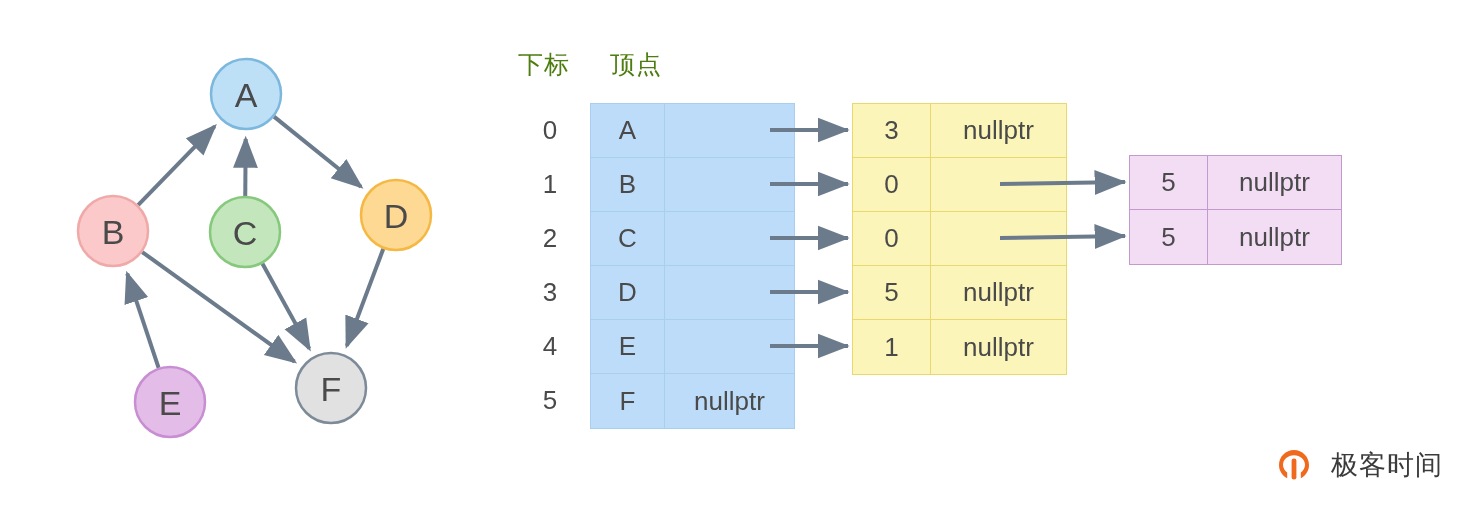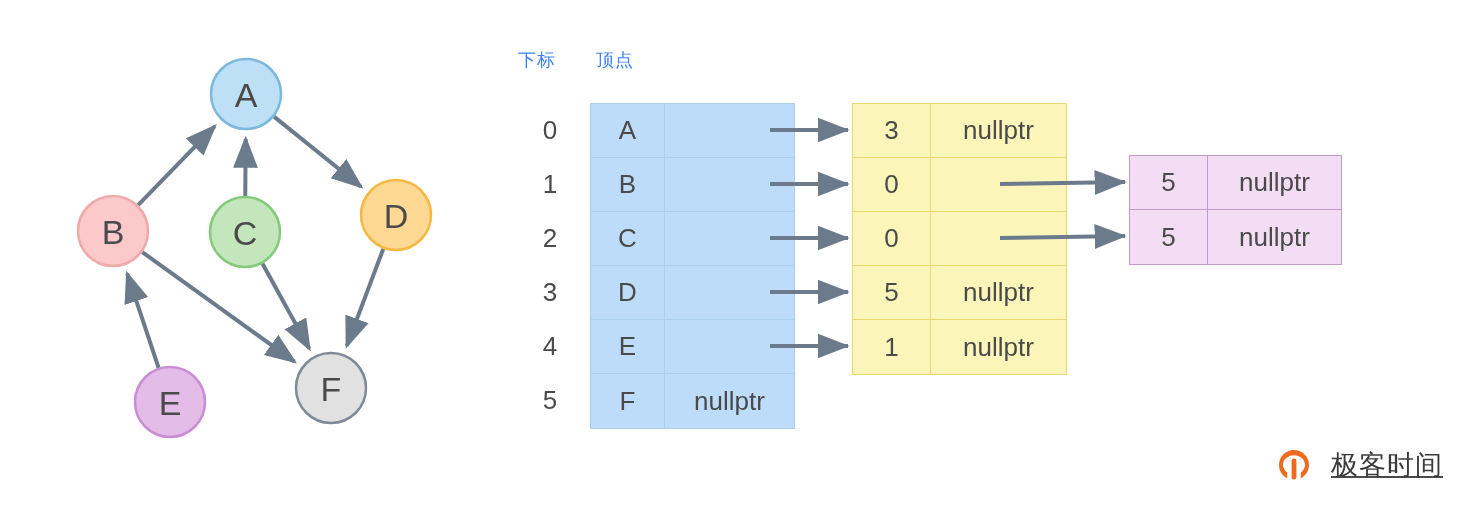--- a/index.html
+++ b/index.html
@@ -33,22 +33,22 @@
     fill: #4a4a4a;
     text-anchor: middle;
     dominant-baseline: central;
   }
   .header-row {
     position: absolute;
     top: 48px;
     left: 518px;
     display: flex;
     gap: 40px;
-    font-size: 18px;
-    color: #3b82f6;
+    font-size: 25px;
+    color: #4d7c0f;
     letter-spacing: 1px;
   }
   .header-cell { white-space: nowrap; }
 
   
   .index-col {
     position: absolute;
     left: 530px;
     top: 103px;
     width: 40px;
@@ -178,21 +178,20 @@
   }
 
   
   .watermark {
     position: absolute;
     right: 22px;
     bottom: 22px;
     display: flex;
     align-items: center;
     gap: 20px;
-    text-decoration: underline;
   }
   .wm-logo {
     width: 34px;
     height: 34px;
   }
   .wm-text {
     font-size: 27px;
     color: #3b3b3b;
     letter-spacing: 1px;
     font-family: "DejaVu Sans", "Liberation Sans", sans-serif;

